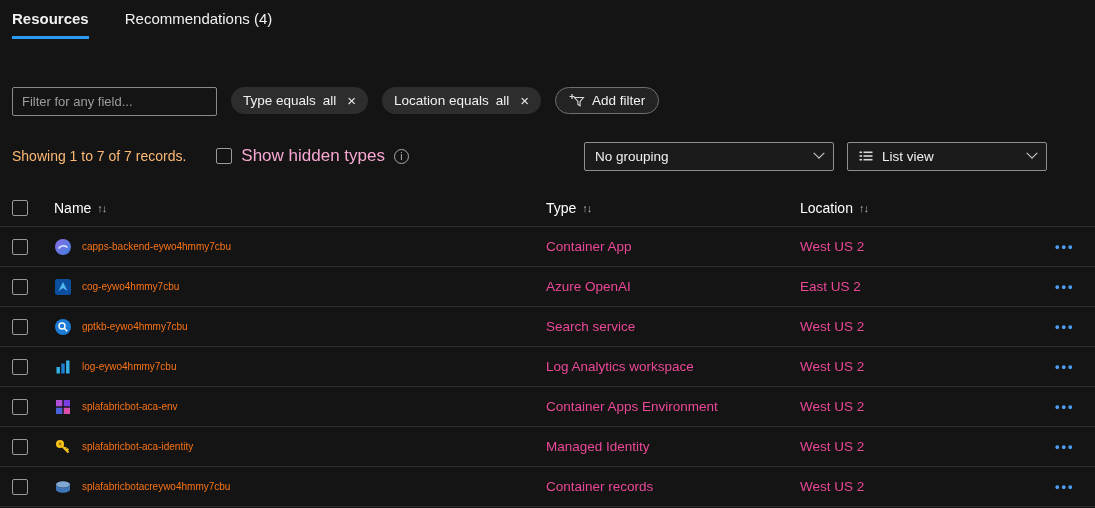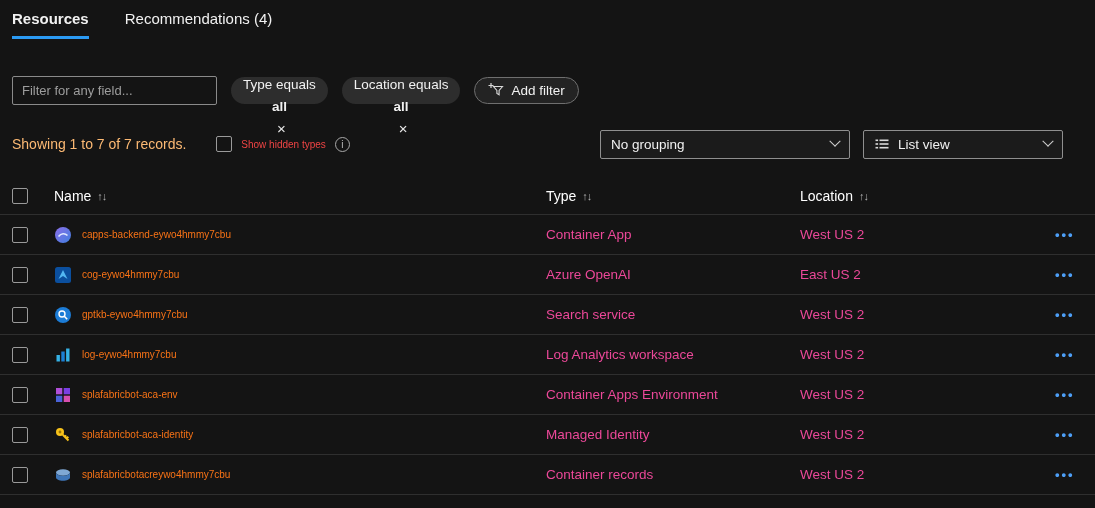--- a/index.html
+++ b/index.html
@@ -10,54 +10,54 @@
     color:#ffffff; overflow:hidden;
   }
   .page { width:1095px; height:508px; background:#141414; }
 
   
   .tabs { display:flex; gap:36px; padding:10px 12px 0 12px; }
   .tab { font-size:15px; color:#f1f1f1; padding-bottom:9px; cursor:pointer; }
   .tab.active { font-weight:bold; border-bottom:3px solid #2b9af3; }
 
   
-  .filter-row { margin:36px 12px 0 12px; display:flex; align-items:center; gap:14px; height:30px; }
+  .filter-row { margin:48px 12px 0 12px; display:flex; gap:14px; height:30px; }
   .filter-input {
     width:205px; height:29px; background:#141414; border:1px solid #8a8a8a;
     border-radius:2px; color:#fff; padding:0 9px; font-size:13px;
     font-family:"Liberation Sans", sans-serif;
   }
   .filter-input::placeholder { color:#9d9d9d; }
   .pill {
     height:27px; background:#2d2d2d; border-radius:14px; padding:0 12px;
-    display:flex; align-items:center; gap:7px; font-size:13.5px; color:#f1f1f1; cursor:pointer;flex-direction:column;
-  }
-  .pill .bold { font-weight:bold; }
+    display:flex; align-items:center; gap:7px; font-size:13.5px; color:#f1f1f1; cursor:pointer;
+  }
+  .pill .bold { font-weight:normal; }
   .pill .close { font-size:15px; color:#e8e8e8; margin-left:4px; cursor:pointer; line-height:1; }
   .add-filter {
     height:27px; background:#232323; border:1px solid #6f6f6f; border-radius:14px;
     padding:0 13px; display:flex; align-items:center; gap:7px; color:#f1f1f1;
     font-size:13.5px; cursor:pointer; font-family:"Liberation Sans", sans-serif;
   }
 
   
   .toolbar { margin:24px 12px 0 12px; display:flex; align-items:center; height:30px; }
   .showing { font-size:14px; color:#fdba74; }
   .hidden-group { display:flex; align-items:center; gap:9px; margin-left:30px; }
   .checkbox {
     width:16px; height:16px; border:1px solid #9a9a9a; border-radius:2px;
     background:transparent; display:inline-block; flex:0 0 auto; cursor:pointer;
   }
-  .hidden-label { font-size:10px; color:#ef4444; }
+  .hidden-label { font-size:17px; color:#f9a8d4; }
   .info {
     width:15px; height:15px; border:1px solid #a8a8a8; border-radius:50%;
     display:inline-flex; align-items:center; justify-content:center;
     font-size:10px; color:#bdbdbd; cursor:pointer;
   }
-  .dd-group { margin-left:auto; display:flex; gap:13px; margin-right:20px; }
+  .dd-group { margin-left:auto; display:flex; gap:13px; margin-right:36px; }
   .dropdown {
     height:29px; border:1px solid #8f8f8f; border-radius:2px; background:#1b1b1b;
     display:flex; align-items:center; gap:8px; padding:0 10px; font-size:13.5px;
     color:#f1f1f1; cursor:pointer;
   }
   .dd-grouping { width:250px; }
   .dd-view { width:200px; }
   .chev {
     width:8px; height:8px; border-right:1.5px solid #cfcfcf; border-bottom:1.5px solid #cfcfcf;
     transform:rotate(45deg) translate(-2px,-2px); margin-left:auto;

